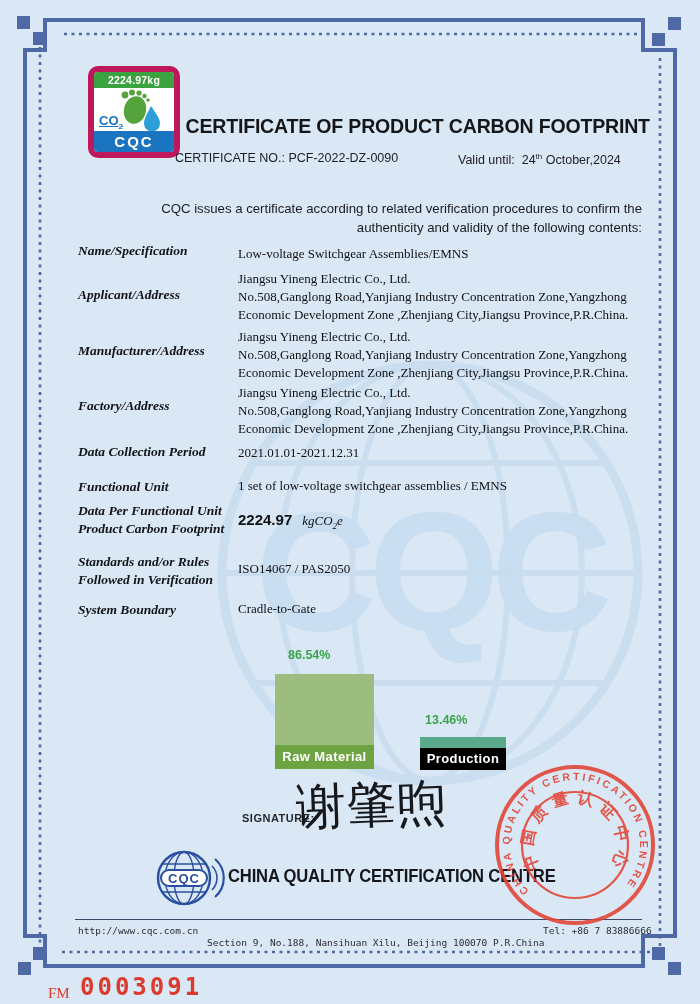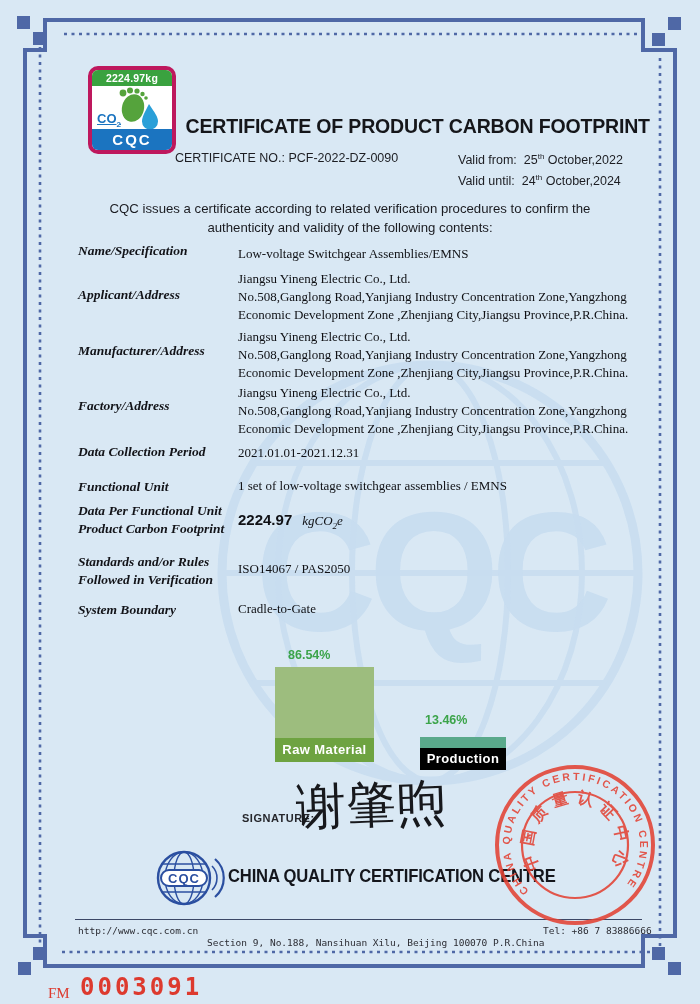--- a/index.html
+++ b/index.html
@@ -4,32 +4,32 @@
 <style>
   html,body{margin:0;padding:0;}
   body{width:700px;height:1004px;font-family:"Liberation Sans",sans-serif;}
   #page{position:relative;width:700px;height:1004px;background:#d9e8f4;overflow:hidden;}
   .abs{position:absolute;}
   
   #border-svg{position:absolute;left:0;top:0;z-index:4;pointer-events:none;}
   
   #watermark{position:absolute;left:205px;top:348px;z-index:0;opacity:.8;}
   
-  #badge{left:88px;top:66px;width:80px;height:80px;border:4px solid #be185d;border-radius:10px;background:#fff;overflow:hidden;z-index:2;}
+  #badge{left:88px;top:66px;width:80px;height:80px;border:6px solid #be185d;border-radius:10px;background:#fff;overflow:hidden;z-index:2;}
   #badge .kg{background:#3aa23f;color:#fff;font-size:10.5px;font-weight:bold;text-align:center;height:16px;line-height:16px;letter-spacing:.2px;}
   #badge .mid{position:relative;height:43px;}
   #badge .co2{position:absolute;left:5px;bottom:0;color:#1b74c0;font-weight:bold;font-size:13px;text-decoration:underline;}
   #badge .co2 sub{font-size:8px;}
   #badge .cqc{background:#1b74c0;color:#fff;font-weight:bold;text-align:center;font-size:15px;height:21px;line-height:21px;letter-spacing:2px;}
   #title{left:168px;top:90px;width:462px;text-align:center;z-index:2;margin-top:24px;}
   #title span{display:inline-block;transform:scaleX(.93);transform-origin:center;font-weight:bold;font-size:21px;color:#15161a;letter-spacing:-.2px;white-space:nowrap;}
   #certno{left:175px;top:151px;font-size:12.5px;color:#1c1d22;z-index:2;}
   #valid{left:458px;top:148px;font-size:12.5px;color:#1c1d22;line-height:17px;z-index:2;}
   #valid sup{font-size:8px;}
-  #intro{left:58px;top:199px;width:584px;text-align:center;font-size:13.2px;color:#1a1b20;line-height:19px;z-index:2;}
+  #intro{left:58px;top:199px;width:584px;text-align:right;font-size:13.2px;color:#1a1b20;line-height:19px;z-index:2;}
   
   .flabel{position:absolute;left:78px;width:165px;font-family:"Liberation Serif",serif;font-style:italic;font-weight:700;font-size:13.5px;color:#121318;z-index:2;}
   .fvalue{position:absolute;left:238px;width:412px;font-family:"Liberation Serif",serif;font-size:13px;color:#0f1014;line-height:18px;z-index:2;}
   .pcf-num{font-family:"Liberation Sans",sans-serif;font-weight:bold;font-size:15px;}
   .pcf-unit{font-style:italic;margin-left:10px;}
   .pcf-unit sub{font-size:9px;}
   
   .pct{position:absolute;font-size:12.5px;font-weight:bold;color:#3ba44a;z-index:2;text-align:left;}
   .bar{position:absolute;z-index:2;}
   .bar-body{width:100%;}
@@ -119,24 +119,20 @@
 
   <div id="title" class="abs"><span>CERTIFICATE OF PRODUCT CARBON FOOTPRINT</span></div>
 
   <div id="certno" class="abs">
     <span>CERTIFICATE NO.:</span>
     <span>PCF-2022-DZ-0090</span>
   </div>
 
   <div id="valid" class="abs">
     <div>
-      <span>Valid from:</span>&nbsp;
-      <span>25</span><sup>th</sup>&nbsp;<span>October,2022</span>
-    </div>
-    <div>
       <span>Valid until:</span>&nbsp;
       <span>24</span><sup>th</sup>&nbsp;<span>October,2024</span>
     </div>
   </div>
 
   <div id="intro" class="abs">
     <div>CQC issues a certificate according to related verification procedures to confirm the</div>
     <div>authenticity and validity of the following contents:</div>
   </div>
 
@@ -182,21 +178,21 @@
     <div>Standards and/or Rules</div>
       <div>Followed in Verification</div>
   </div>
   <div class="fvalue" style="top:560px">ISO14067 / PAS2050</div>
 
   <div class="flabel" style="top:602px">System Boundary</div>
   <div class="fvalue" style="top:600px">Cradle-to-Gate</div>
 
 
   <div class="pct" style="left:288px;top:648px;width:72px">86.54%</div>
-  <div id="bar-raw" class="bar" style="left:275px;bottom:242px;width:99px">
+  <div id="bar-raw" class="bar" style="left:275px;bottom:235px;width:99px">
     <div class="bar-body" style="height: 71px;"></div>
     <div class="bar-band">Raw Material</div>
   </div>
 
   <div class="pct" style="left:425px;top:713px;width:72px">13.46%</div>
   <div id="bar-prod" class="bar" style="left:420px;bottom:234px;width:86px">
     <div class="bar-body" style="height: 11px;"></div>
     <div class="bar-band">Production</div>
   </div>
 

